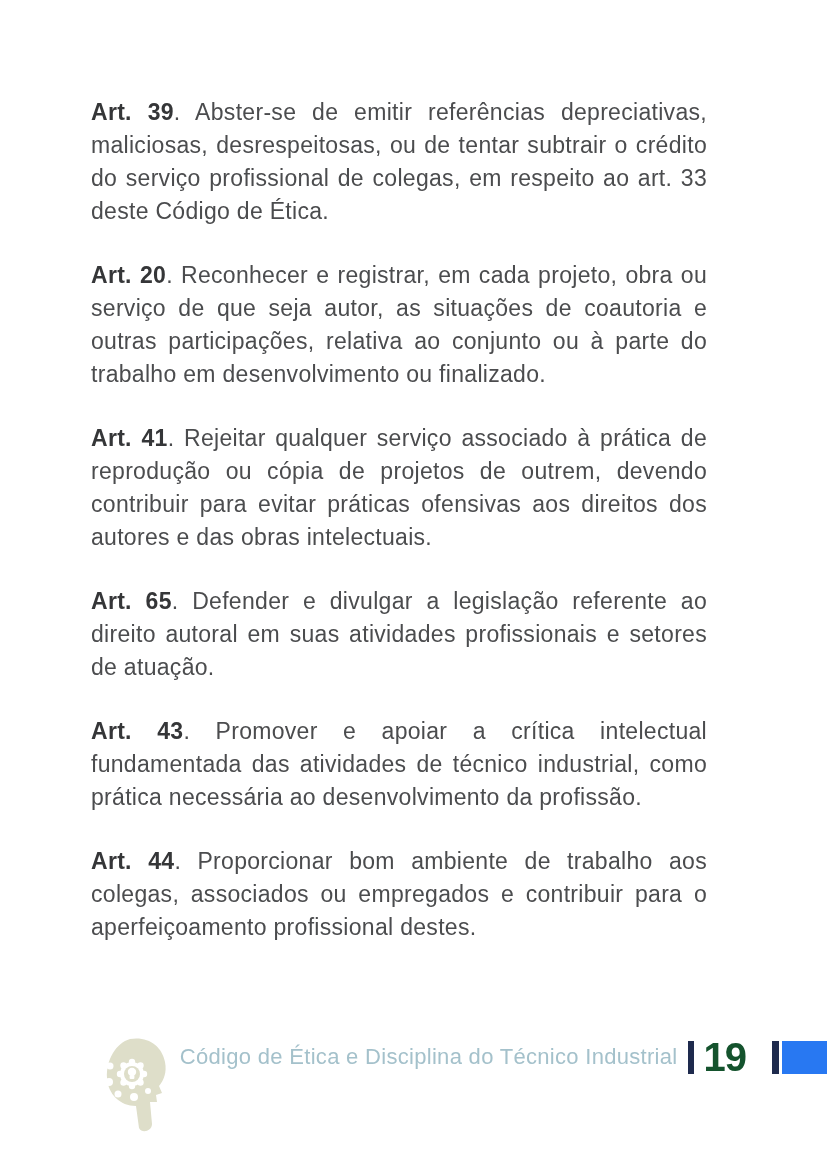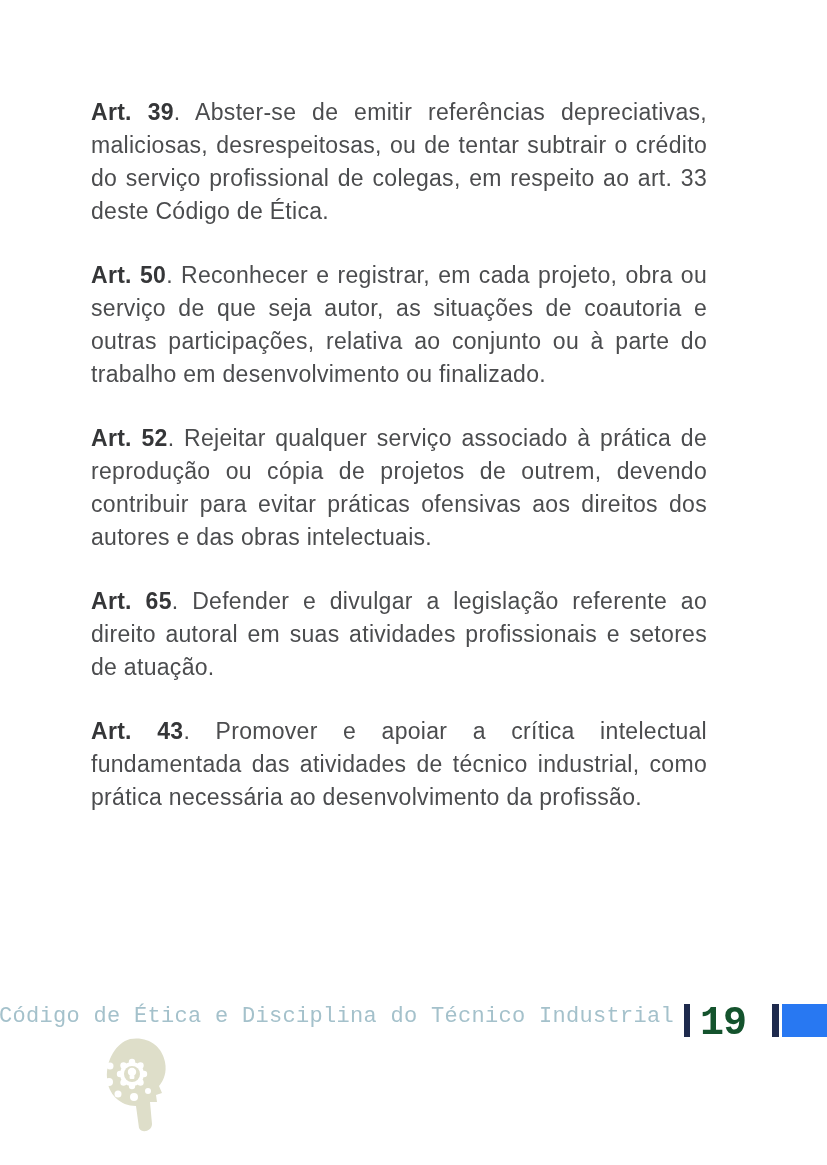--- a/index.html
+++ b/index.html
@@ -33,25 +33,24 @@
   .footer-logo {
     position: absolute;
     left: 96px;
     top: 1036px;
     width: 86px;
     height: 100px;
   }
   .footer-row {
     position: absolute;
     right: 0;
-    top: 1004px;
+    top: 1036px;
     display: flex;
-    align-items: flex-start;
+    align-items: center;
     height: 42px;
-    font-family: Liberation Mono, monospace;
   }
   .footer-title {
     font-size: 22px;
     letter-spacing: 0.3px;
     color: #a4c1cb;
     margin-right: 10px;
     white-space: nowrap;
   }
   .navy-bar {
     display: inline-block;
@@ -76,24 +75,25 @@
     background: #2878f2;
   }
 </style>
 </head>
 <body>
 
 <div class="page">
 
   <main class="content">
     <p class="article"><strong class="art-label">Art. 39</strong><span>. Abster-se de emitir referências depreciativas, maliciosas, desrespeitosas, ou de tentar subtrair o crédito do serviço profissional de colegas, em respeito ao art. 33 deste Código de Ética.</span></p>
-    <p class="article"><strong class="art-label">Art. 50</strong><span>. Reconhecer e registrar, em cada projeto, obra ou serviço de que seja autor, as situações de coautoria e outras participações, relativa ao conjunto ou à parte do trabalho em desenvolvimento ou finalizado.</span></p>
-    <p class="article"><strong class="art-label">Art. 52</strong><span>. Rejeitar qualquer serviço associado à prática de reprodução ou cópia de projetos de outrem, devendo contribuir para evitar práticas ofensivas aos direitos dos autores e das obras intelectuais.</span></p>
+    <p class="article"><strong class="art-label">Art. 20</strong><span>. Reconhecer e registrar, em cada projeto, obra ou serviço de que seja autor, as situações de coautoria e outras participações, relativa ao conjunto ou à parte do trabalho em desenvolvimento ou finalizado.</span></p>
+    <p class="article"><strong class="art-label">Art. 41</strong><span>. Rejeitar qualquer serviço associado à prática de reprodução ou cópia de projetos de outrem, devendo contribuir para evitar práticas ofensivas aos direitos dos autores e das obras intelectuais.</span></p>
     <p class="article"><strong class="art-label">Art. 65</strong><span>. Defender e divulgar a legislação referente ao direito autoral em suas atividades profissionais e setores de atuação.</span></p>
     <p class="article"><strong class="art-label">Art. 43</strong><span>. Promover e apoiar a crítica intelectual fundamentada das atividades de técnico industrial, como prática necessária ao desenvolvimento da profissão.</span></p>
+    <p class="article"><strong class="art-label">Art. 44</strong><span>. Proporcionar bom ambiente de trabalho aos colegas, associados ou empregados e contribuir para o aperfeiçoamento profissional destes.</span></p>
   </main>
 
   <div class="footer-logo">
     <svg viewBox="0 0 86 100" width="86" height="100" aria-hidden="true">
 
       <path fill="#dedec9" d="M34,3
         C52,0 66,10 69,26
         C71,36 68,44 63,50
         L66,57 L60,59
         L61,66 L54,66

